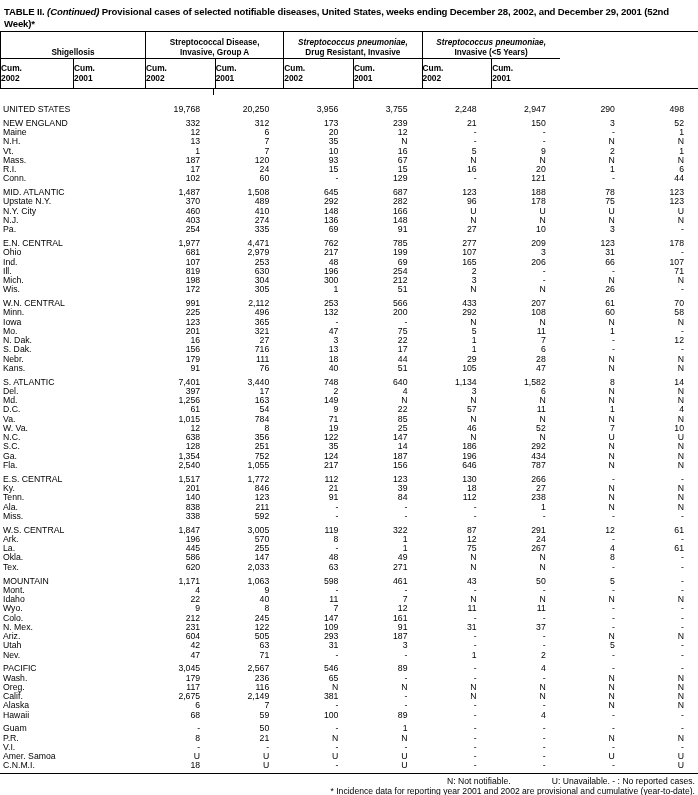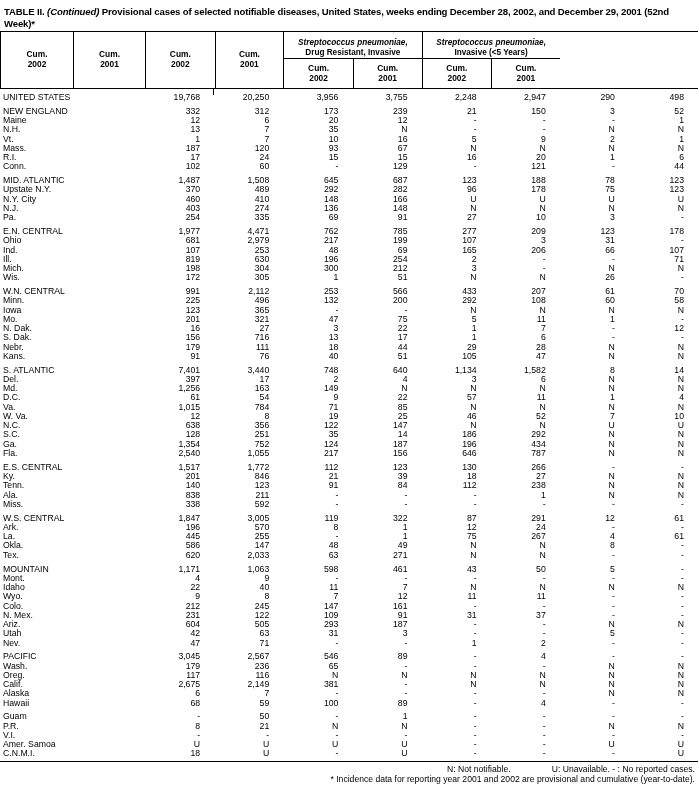--- a/index.html
+++ b/index.html
@@ -54,27 +54,27 @@
     text-align: center;
     font-weight: bold; font-size: 8.2px; line-height: 9.4px;
     padding-bottom: 1px;
     white-space: nowrap;
   }
   .gname span { display: block; }
   .gname .it { font-style: italic; }
   .gsub { flex: 1; display: grid; grid-template-columns: 1fr 1fr; }
   .sub {
     display: flex; flex-direction: column;
-    justify-content: center; align-items: center;
+    justify-content: center; 
     font-weight: bold; font-size: 8.4px; line-height: 9.6px;
   }
   .sub.bl { border-left: 1px solid #000; }
 
   
-  .tbody { margin-top: 4px; }
+  .tbody { margin-top: 16px; }
   .sect + .sect { margin-top: 4.6px; }
   .row {
     display: grid;
     grid-template-columns: 145px repeat(8, 1fr);
     height: 9.25px;
     line-height: 9.3px;
     font-size: 8.7px;
   }
   .area { padding-left: 3px; white-space: nowrap; }
   .val { text-align: right; padding-right: 14px; white-space: nowrap; }
@@ -95,32 +95,39 @@
 </head>
 <body>
 
 <div class="page">
 
   <div class="title"><span>TABLE II. </span><span class="it">(Continued)</span><span> Provisional cases of selected notifiable diseases, United States, weeks ending December 28, 2002, and December 29, 2001 (52nd Week)*</span></div>
 
   <div class="thead">
 
   <div class="gcell">
+        <div class="gname">
+          <span>Shigellosis</span>
+        </div>
         <div class="gsub">
           <div class="sub">
             <span>Cum.</span>
             <span>2002</span>
           </div>
           <div class="sub bl">
             <span>Cum.</span>
             <span>2001</span>
           </div>
         </div>
       </div>
       <div class="gcell">
+        <div class="gname">
+          <span>Streptococcal Disease,</span>
+          <span>Invasive, Group A</span>
+        </div>
         <div class="gsub">
           <div class="sub">
             <span>Cum.</span>
             <span>2002</span>
           </div>
           <div class="sub bl">
             <span>Cum.</span>
             <span>2001</span>
           </div>
         </div>

